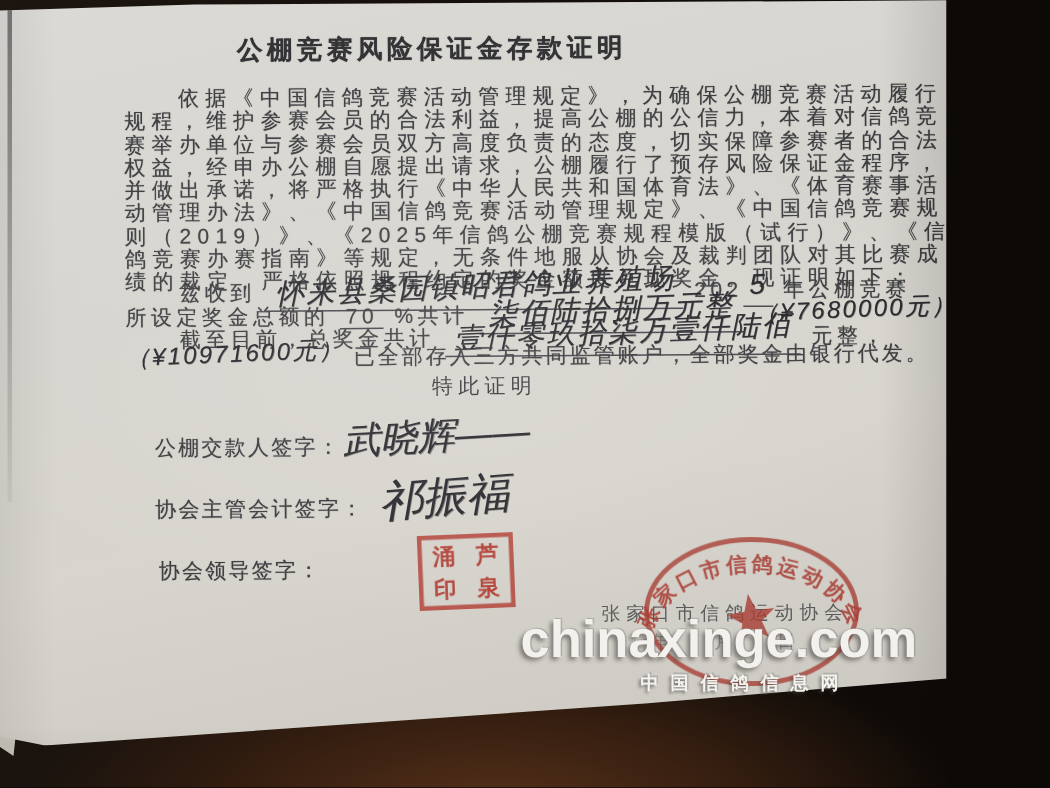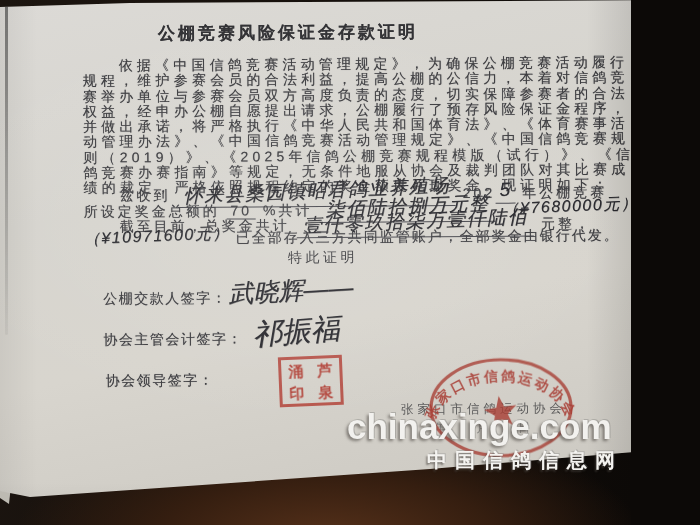--- a/index.html
+++ b/index.html
@@ -44,21 +44,21 @@
     line-height:1;color:rgba(176,58,48,.92);filter:blur(.2px);}
   .round-stamp{position:absolute;left:413px;top:350px;filter:blur(.3px);}
   .edge-stamp{position:absolute;left:622px;top:166px;filter:blur(.3px);}
   .org-name{position:absolute;left:400px;top:402px;font-size:12.5px;letter-spacing:4px;
     color:rgba(70,70,72,.85);}
   .org-date{position:absolute;left:433px;top:421px;font-size:12px;letter-spacing:9px;
     color:rgba(80,80,82,.55);}
   .wm1{position:absolute;left:347px;top:407px;z-index:5;font-weight:bold;font-size:35px;
     color:#f2f1ee;letter-spacing:0;
     text-shadow:-2px 2px 3px rgba(70,65,60,.6),1px -1px 0 rgba(130,130,128,.4);}
-  .wm2{position:absolute;left:427px;top:447px;z-index:5;font-weight:bold;font-size:20px;
+  .wm2{position:absolute;left:427px;top:447px;z-index:5;font-weight:bold;font-size:12px;
     letter-spacing:8px;color:#f4f3f0;
     text-shadow:-1.5px 1.5px 2px rgba(70,65,60,.6),1px -1px 0 rgba(130,130,128,.35);}
 </style>
 </head>
 <body>
 
 <div class="scene">
 
   <div class="under-sheet"></div>
 

